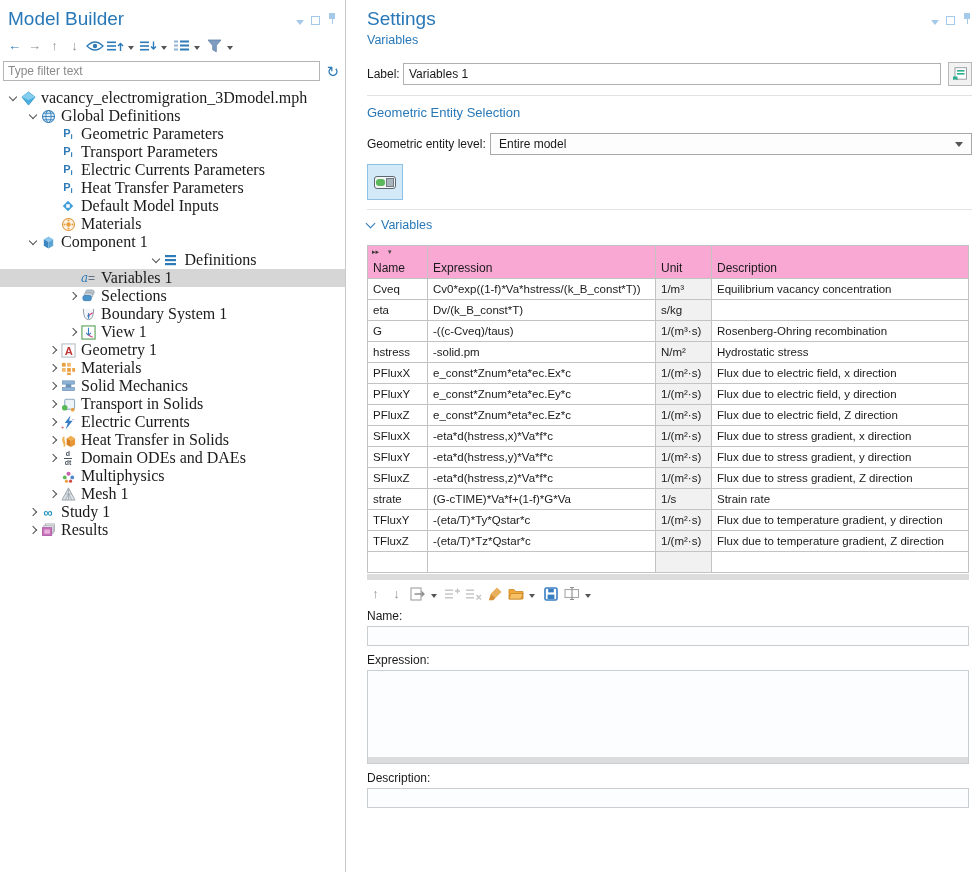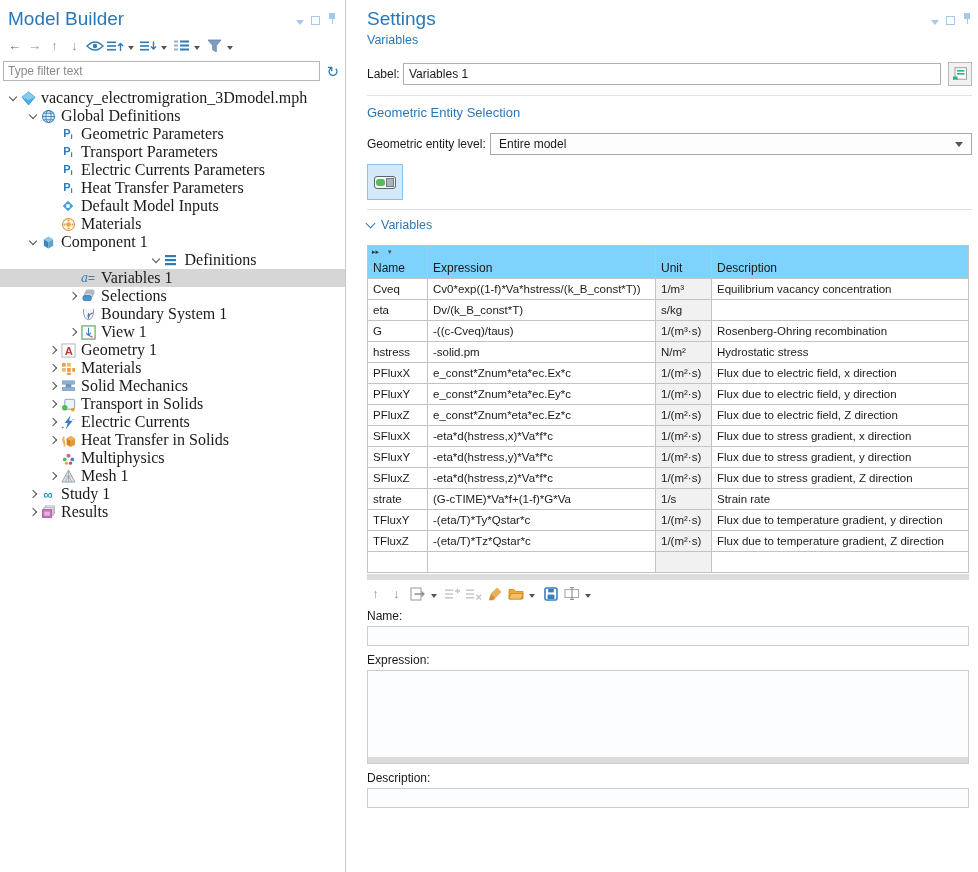--- a/index.html
+++ b/index.html
@@ -58,21 +58,21 @@
   .tg-green{width:10px;height:7px;background:#5cb85c;border-radius:3px;}
   .tg-gray{width:8px;height:9px;background:#aab4bc;border:1px solid #707a84;box-sizing:border-box;margin-left:1px;}
   .var-head{display:flex;align-items:center;gap:7px;margin-top:8px;}
   .var-head .chvb{width:6px;height:6px;border-right:1.5px solid #2878b8;border-bottom:1.5px solid #2878b8;
                   transform:rotate(45deg);display:inline-block;margin-top:-3px;}
   .var-head span{color:#2878b8;font-size:12.5px;}
   
   table.vars{border-collapse:collapse;margin-top:13px;width:602px;border:1px solid #8f8f8f;table-layout:fixed;}
   .vars th,.vars td{border:1px solid #c3c3c3;padding:0 5px;white-space:nowrap;overflow:hidden;
                     font-size:11.5px;height:20px;text-align:left;font-weight:normal;}
-  .vars thead th{background:#7dd3fc;height:29px;vertical-align:bottom;padding-bottom:3px;font-size:12px;}
+  .vars thead th{background:#f9a8d4;height:29px;vertical-align:bottom;padding-bottom:3px;font-size:12px;}
   .vars th.c-name{position:relative;}
   .sort-ic{position:absolute;top:2px;left:4px;font-size:7px;color:#333;letter-spacing:0;}
   .sort-ic .crt{margin-left:9px;font-size:7px;color:#444;}
   .vars td.u{background:#f1f1f1;}
   .col-name{width:60px;}  .col-expr{width:228px;}  .col-unit{width:56px;}
   .hscroll{width:602px;height:6px;background:#dcdcdc;margin-top:1px;}
   .tb2{display:flex;align-items:center;gap:4px;margin-top:5px;}
   .fld-lbl{margin-top:7px;}
   .fld{width:602px;box-sizing:border-box;border:1px solid #c9ced3;background:#fcfdfe;margin-top:3px;}
   .fld.h20{height:20px;}
@@ -377,20 +377,32 @@
           <svg width="15" height="15" viewBox="0 0 16 16">
             <path d="M2 4 Q0.5 7 2 10 Q3.5 12.5 2.5 14.5 L4.5 14.5 Q5.5 11 4 8 Q3 5.8 4 4 Z" fill="#f0b050"></path>
             <polygon points="6,5.5 10.5,3 15,5.5 10.5,8" fill="#f0b050"></polygon>
             <polygon points="6,5.5 10.5,8 10.5,15 6,12.5" fill="#d87f20"></polygon>
             <polygon points="15,5.5 10.5,8 10.5,15 15,12.5" fill="#e89838"></polygon>
           </svg>
         </span>
         <span class="tlabel">Heat Transfer in Solids</span>
       </div>
       <div class="tree-row" style="padding-left: 46px;">
+        <span class="chev-slot">
+          <span class="chv right"></span>
+        </span>
+        <span class="ticon">
+          <span style="display:inline-flex;flex-direction:column;align-items:center;font-size:7px;line-height:1.1;color:#4a5560;font-weight:bold;">
+            <span>d</span>
+            <span style="border-top:1px solid #4a5560;padding:0 1px;">dt</span>
+          </span>
+        </span>
+        <span class="tlabel">Domain ODEs and DAEs</span>
+      </div>
+      <div class="tree-row" style="padding-left: 46px;">
         <span class="chev-slot"></span>
         <span class="ticon">
           <svg width="15" height="15" viewBox="0 0 16 16">
             <circle cx="8" cy="5" r="2.2" fill="#c860b0"></circle>
             <circle cx="4" cy="9" r="2" fill="#58b858"></circle>
             <circle cx="12" cy="9" r="2" fill="#4a86c8"></circle>
             <circle cx="5.8" cy="13" r="1.7" fill="#e8a040"></circle>
             <circle cx="10.2" cy="13" r="1.7" fill="#d04848"></circle>
           </svg>
         </span>

